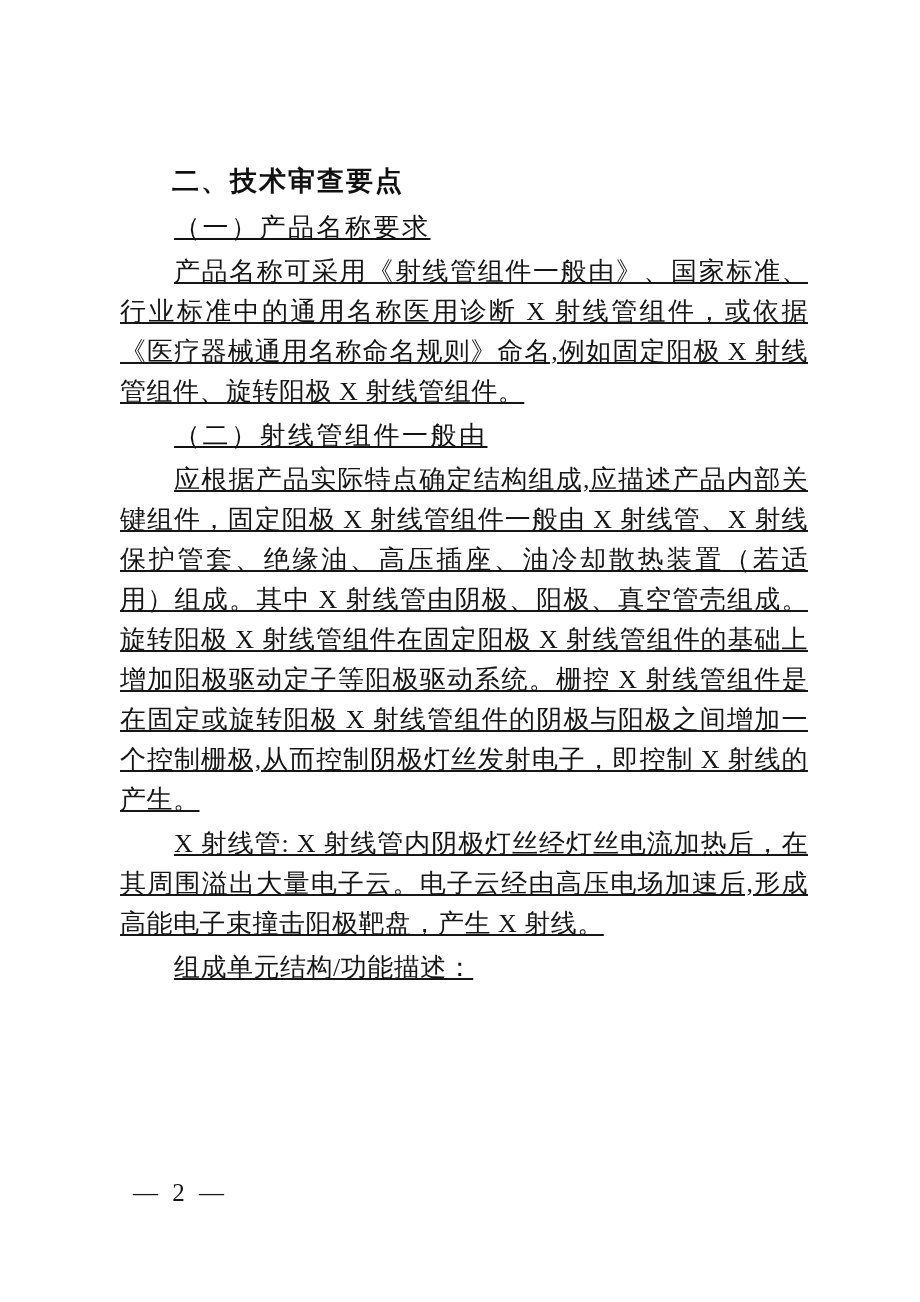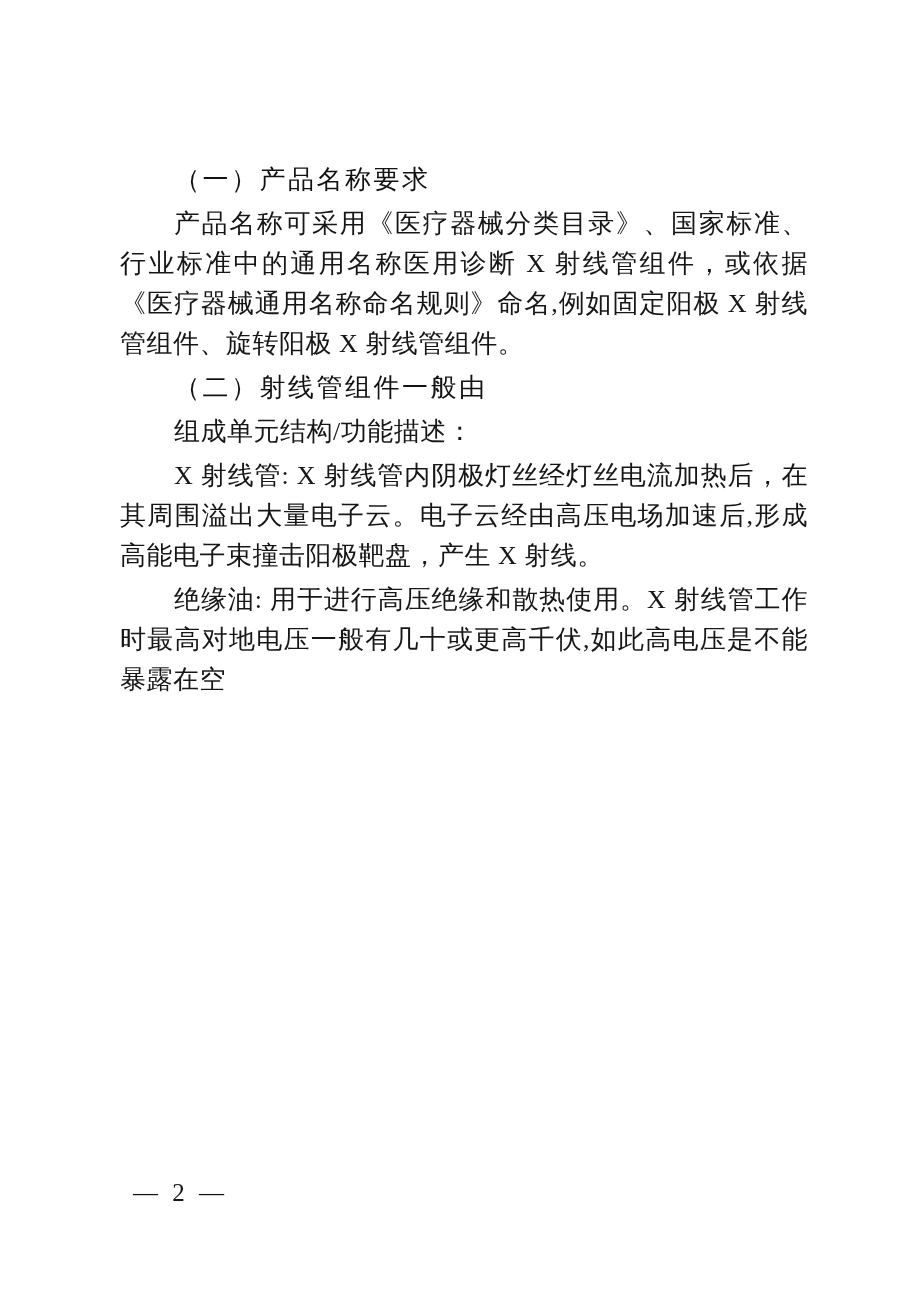--- a/index.html
+++ b/index.html
@@ -33,20 +33,21 @@
   }
 
   .para {
     margin: 0 0 4px 0;
     font-size: 26px;
     line-height: 40px;
     text-align: justify;
     text-indent: 54px;
     letter-spacing: 0.5px;
     word-break: break-all;
+    text-decoration: underline;
   }
 
   .para.kai {
     letter-spacing: 2.5px;
     text-align: left;
     color: #121212;
   }
 
   .page-footer {
     position: absolute;
@@ -58,34 +59,35 @@
     color: #161616;
   }
 </style>
 </head>
 <body>
 
 <div class="page">
 
   <div class="doc-body">
 
+    <h1 class="doc-heading">二、技术审查要点</h1>
 
     <p class="para kai">（一）产品名称要求</p>
 
-    <p class="para">产品名称可采用《医疗器械分类目录》、国家标准、行业标准中的通用名称医用诊断 X 射线管组件，或依据《医疗器械通用名称命名规则》命名,例如固定阳极 X 射线管组件、旋转阳极 X 射线管组件。</p>
+    <p class="para">产品名称可采用《射线管组件一般由》、国家标准、行业标准中的通用名称医用诊断 X 射线管组件，或依据《医疗器械通用名称命名规则》命名,例如固定阳极 X 射线管组件、旋转阳极 X 射线管组件。</p>
 
     <p class="para kai">（二）射线管组件一般由</p>
 
+    <p class="para">应根据产品实际特点确定结构组成,应描述产品内部关键组件，固定阳极 X 射线管组件一般由 X 射线管、X 射线保护管套、绝缘油、高压插座、油冷却散热装置（若适用）组成。其中 X 射线管由阴极、阳极、真空管壳组成。旋转阳极 X 射线管组件在固定阳极 X 射线管组件的基础上增加阳极驱动定子等阳极驱动系统。栅控 X 射线管组件是在固定或旋转阳极 X 射线管组件的阴极与阳极之间增加一个控制栅极,从而控制阴极灯丝发射电子，即控制 X 射线的产生。</p>
+
+    <p class="para">X 射线管: X 射线管内阴极灯丝经灯丝电流加热后，在其周围溢出大量电子云。电子云经由高压电场加速后,形成高能电子束撞击阳极靶盘，产生 X 射线。</p>
 
     <p class="para">组成单元结构/功能描述：</p>
 
-    <p class="para">X 射线管: X 射线管内阴极灯丝经灯丝电流加热后，在其周围溢出大量电子云。电子云经由高压电场加速后,形成高能电子束撞击阳极靶盘，产生 X 射线。</p>
 
-
-    <p class="para">绝缘油: 用于进行高压绝缘和散热使用。X 射线管工作时最高对地电压一般有几十或更高千伏,如此高电压是不能暴露在空</p>
 
   </div>
 
   <div class="page-footer">
     <span>— 2 —</span>
   </div>
 
 </div>
 
 </body></html>

